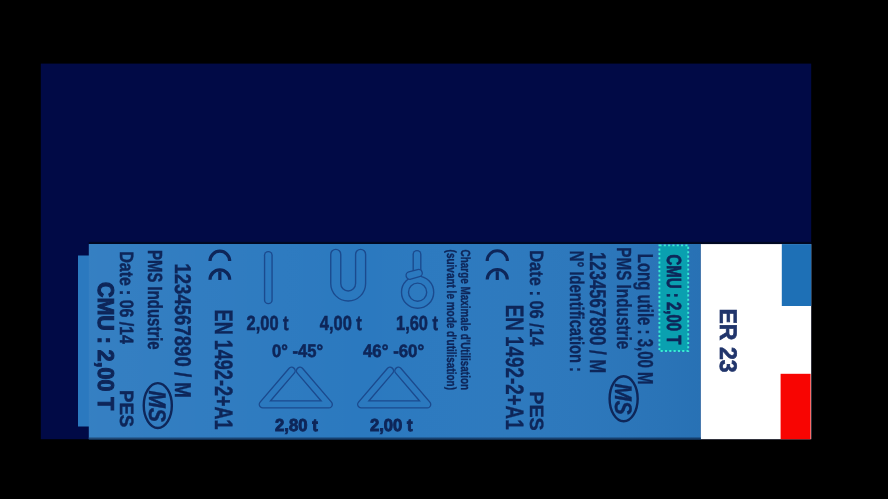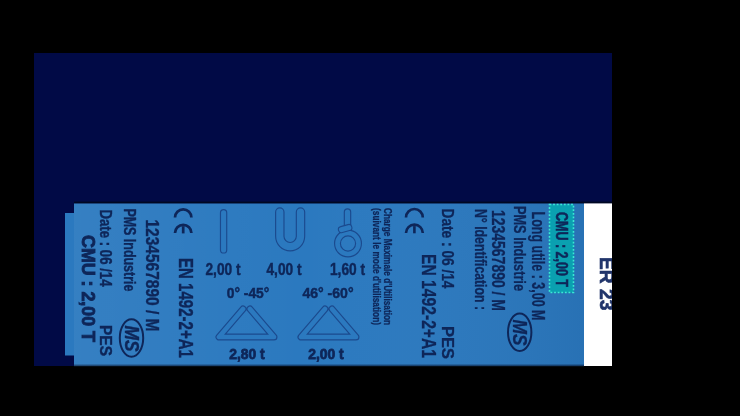--- a/index.html
+++ b/index.html
@@ -1,16 +1,16 @@
 <!DOCTYPE html>
 <html><head>
 <meta charset="utf-8">
 <style>
   html,body{margin:0;padding:0;background:#000;}
-  #scene{position:relative;width:612px;height:416px;background:#000;overflow:hidden;text-decoration:underline;}
+  #scene{position:relative;width:740px;height:416px;background:#000;overflow:hidden;text-decoration:underline;}
   svg{position:absolute;left:0;top:0;}
   text{font-family:"Liberation Sans",sans-serif;font-weight:bold;}
 </style>
 </head>
 <body>
 <div id="scene">
 <svg width="740" height="416" viewBox="0 0 740 416" style="filter:blur(0.35px)">
   <defs>
     <linearGradient id="lg" x1="0" y1="0" x2="1" y2="0">
       <stop offset="0" stop-color="#ffffff" stop-opacity="0.05"></stop>

